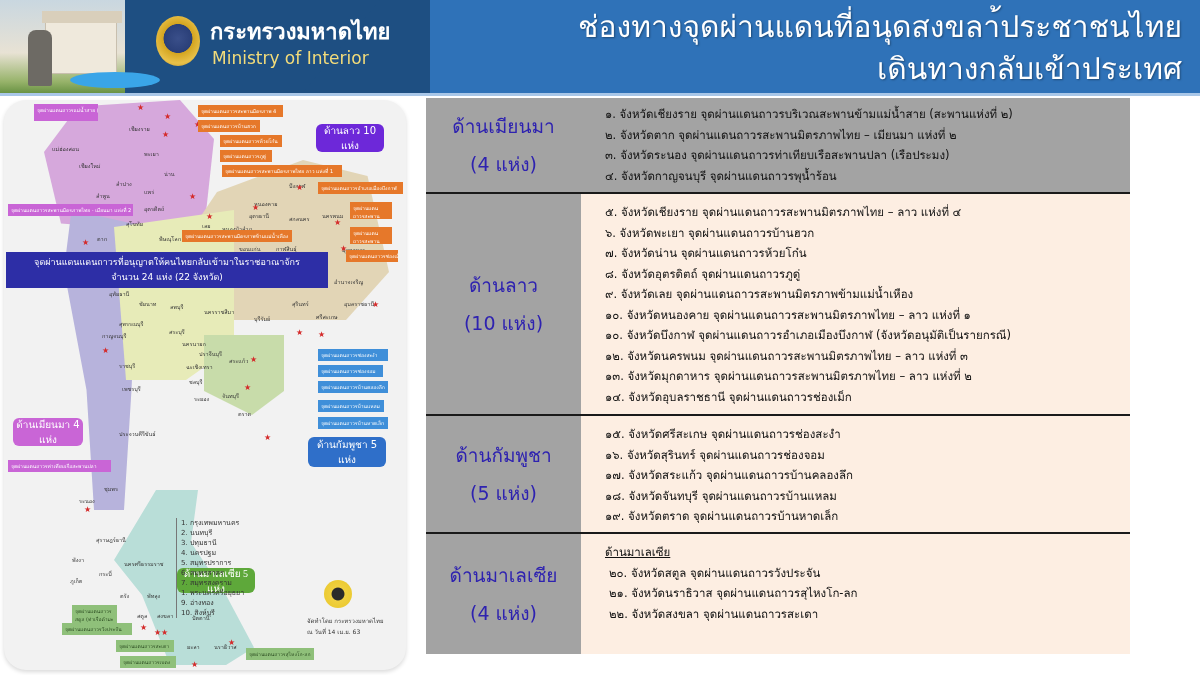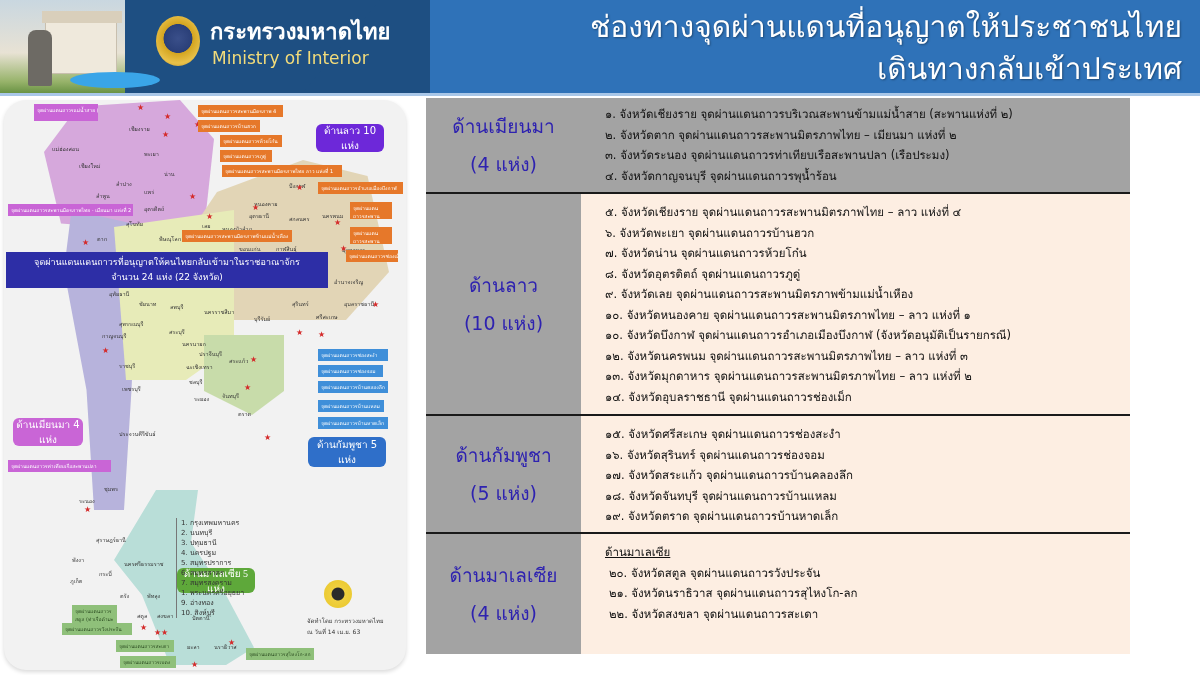--- a/index.html
+++ b/index.html
@@ -66,21 +66,21 @@
   <div class="header-diag"></div>
   <div class="photo">
     <div class="bldg"></div>
     <div class="statue"></div>
     <div class="water"></div>
   </div>
   <div class="seal"></div>
   <div class="logo-th">กระทรวงมหาดไทย</div>
   <div class="logo-en">Ministry of Interior</div>
   <div class="title">
-    <div>ช่องทางจุดผ่านแดนที่อนุญาตให้ประชาชนไทย</div>
+    <div>ช่องทางจุดผ่านแดนที่อนุดสงขลา้ประชาชนไทย</div>
     <div>เดินทางกลับเข้าประเทศ</div>
   </div>
   <div class="header-strip"></div>
 </div>
 
 <div class="map-panel">
   <div class="region north"></div>
   <div class="region west"></div>
   <div class="region northeast"></div>
   <div class="region central"></div>

